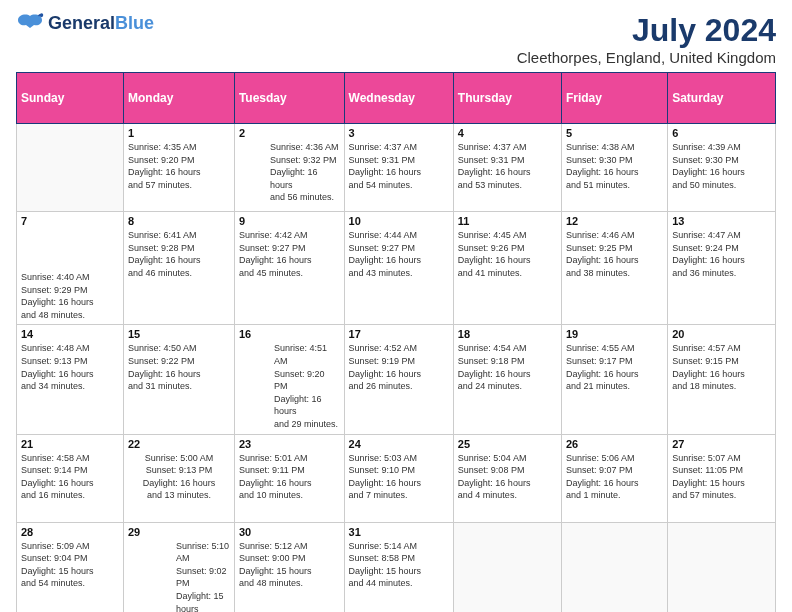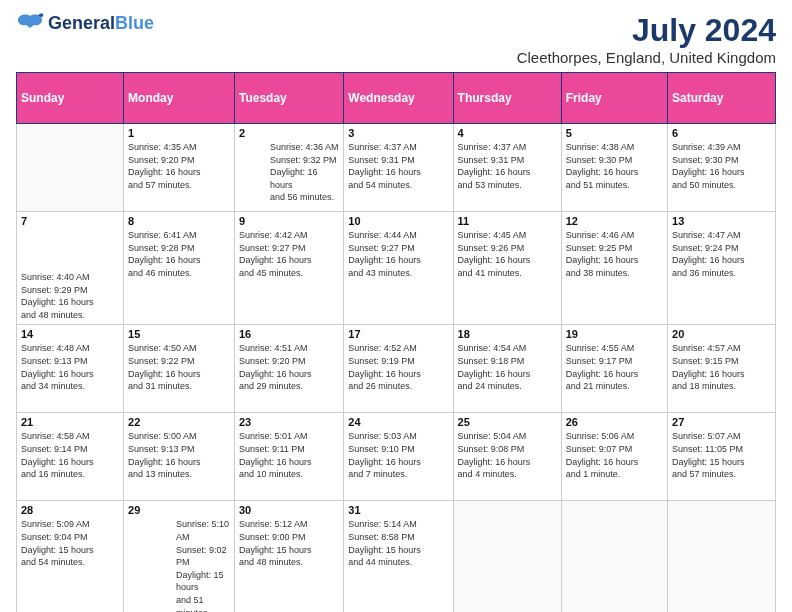--- a/index.html
+++ b/index.html
@@ -230,21 +230,21 @@
           </td>
           <td>
             <span class="day-num">15</span>
             <div class="day-info" style="white-space: pre-line;">Sunrise: 4:50 AM
 Sunset: 9:22 PM
 Daylight: 16 hours
 and 31 minutes.</div>
           </td>
           <td>
             <span class="day-num">16</span>
-            <div class="day-info" style="white-space: pre-line;">Sunrise: 4:51 AM
+            <div class="day-info" style="white-space: pre-line; margin-left: 35px;">Sunrise: 4:51 AM
 Sunset: 9:20 PM
 Daylight: 16 hours
 and 29 minutes.</div>
           </td>
           <td>
             <span class="day-num">17</span>
             <div class="day-info" style="white-space: pre-line;">Sunrise: 4:52 AM
 Sunset: 9:19 PM
 Daylight: 16 hours
 and 26 minutes.</div>
@@ -274,21 +274,21 @@
         <tr>
           <td>
             <span class="day-num">21</span>
             <div class="day-info" style="white-space: pre-line;">Sunrise: 4:58 AM
 Sunset: 9:14 PM
 Daylight: 16 hours
 and 16 minutes.</div>
           </td>
           <td>
             <span class="day-num">22</span>
-            <div class="day-info" style="white-space: pre-line;">Sunrise: 5:00 AM
+            <div class="day-info" style="white-space: pre-line; text-align: center;">Sunrise: 5:00 AM
 Sunset: 9:13 PM
 Daylight: 16 hours
 and 13 minutes.</div>
           </td>
           <td>
             <span class="day-num">23</span>
             <div class="day-info" style="white-space: pre-line;">Sunrise: 5:01 AM
 Sunset: 9:11 PM
 Daylight: 16 hours
 and 10 minutes.</div>

